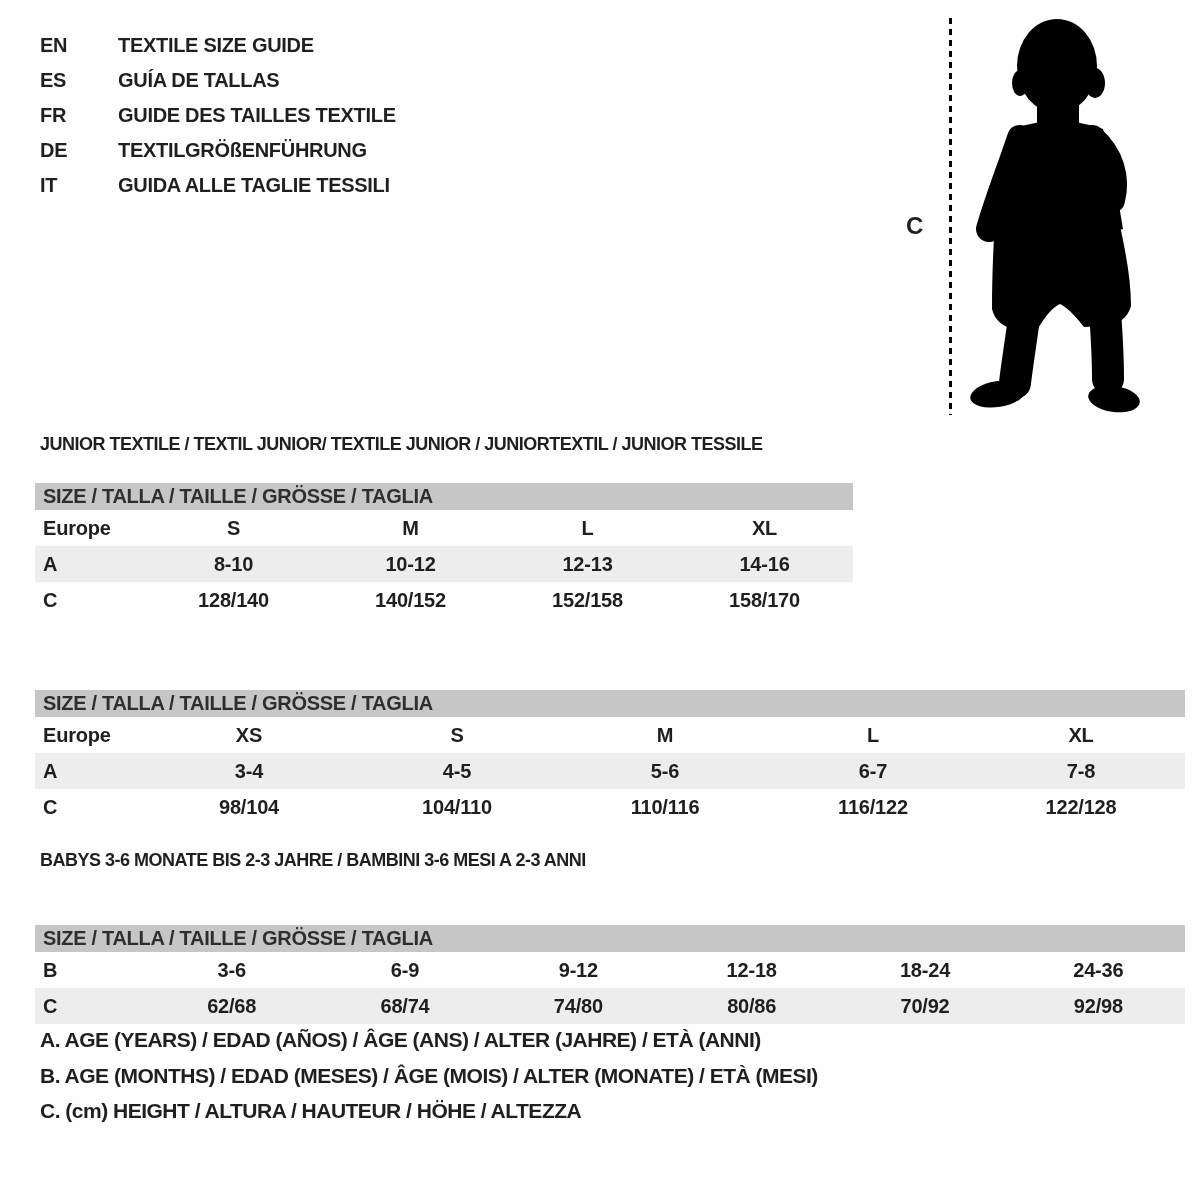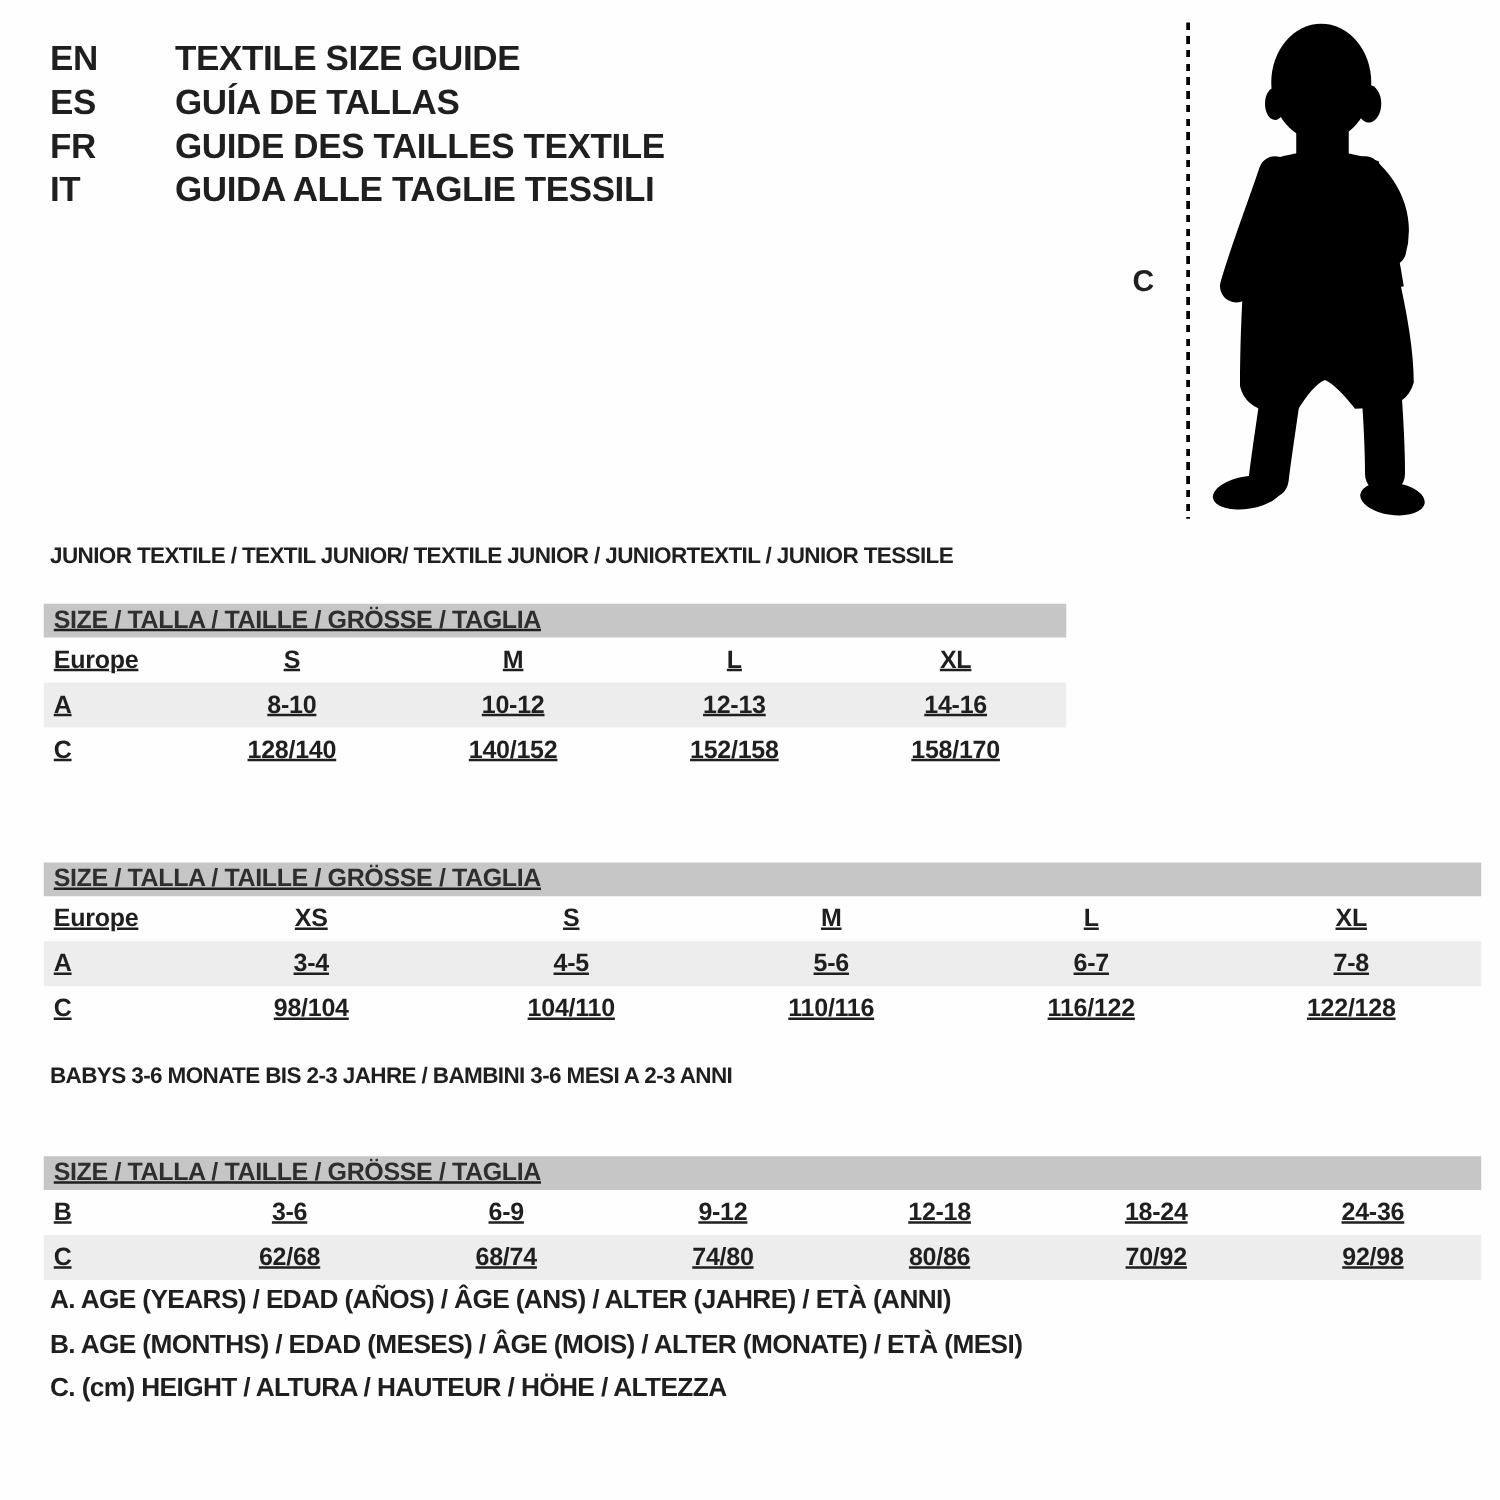--- a/index.html
+++ b/index.html
@@ -3,35 +3,35 @@
 <meta charset="utf-8">
 <style>
   html,body{margin:0;padding:0;background:#fff;}
   .page{
     position:relative;width:1200px;height:1200px;background:#fefefe;
     font-family:"Liberation Sans",sans-serif;font-weight:bold;
     color:var(--text,#1f1f1f);overflow:hidden;
   }
   
   .lang-block{position:absolute;left:40px;top:28px;}
-  .lang-row{display:flex;height:35px;align-items:flex-end;font-size:28px;letter-spacing:-0.3px;gap:22px;}
+  .lang-row{display:flex;height:35px;align-items:center;font-size:20px;letter-spacing:-0.3px;}
   .lang-code{width:78px;flex:0 0 78px;}
   .lang-label{white-space:nowrap;}
   
   .figure{position:absolute;left:900px;top:0;width:300px;height:430px;}
   .dashed-line{
     position:absolute;left:49px;top:18px;width:3px;height:397px;
     background:repeating-linear-gradient(to bottom,var(--silhouette,#000) 0 6px,transparent 6px 11px);
   }
   .c-label{position:absolute;left:6px;top:212px;font-size:24px;}
   .toddler{position:absolute;left:65px;top:13px;}
   
   .sec-title{position:absolute;left:40px;font-size:18px;letter-spacing:-0.5px;white-space:nowrap;}
   
-  .stable{position:absolute;left:35px;text-decoration:underline;}
+  .stable{position:absolute;left:35px;}
   .size-header{
     height:27px;line-height:27px;background:var(--header-bar-bg,#c6c6c6);
     padding-left:8px;font-size:20px;letter-spacing:-0.3px;color:#2e2e2e;
   }
   .trow{display:grid;height:36px;align-items:center;font-size:20px;letter-spacing:-0.2px;}
   .trow.shaded{background:var(--shaded-row-bg,#ededed);}
   .tlabel{padding-left:8px;text-align:left;}
   .tcell{text-align:center;}
   
   .footnotes{position:absolute;left:40px;top:1022px;font-size:21px;line-height:35.5px;letter-spacing:-0.5px;}
@@ -47,20 +47,24 @@
       <span class="lang-code">EN</span>
       <span class="lang-label">TEXTILE SIZE GUIDE</span>
     </div>
     <div class="lang-row">
       <span class="lang-code">ES</span>
       <span class="lang-label">GUÍA DE TALLAS</span>
     </div>
     <div class="lang-row">
       <span class="lang-code">FR</span>
       <span class="lang-label">GUIDE DES TAILLES TEXTILE</span>
+    </div>
+    <div class="lang-row">
+      <span class="lang-code">DE</span>
+      <span class="lang-label">TEXTILGRÖßENFÜHRUNG</span>
     </div>
     <div class="lang-row">
       <span class="lang-code">IT</span>
       <span class="lang-label">GUIDA ALLE TAGLIE TESSILI</span>
     </div>
   </div>
 
   <div class="figure">
     <div class="c-label">C</div>
     <div class="dashed-line"></div>

